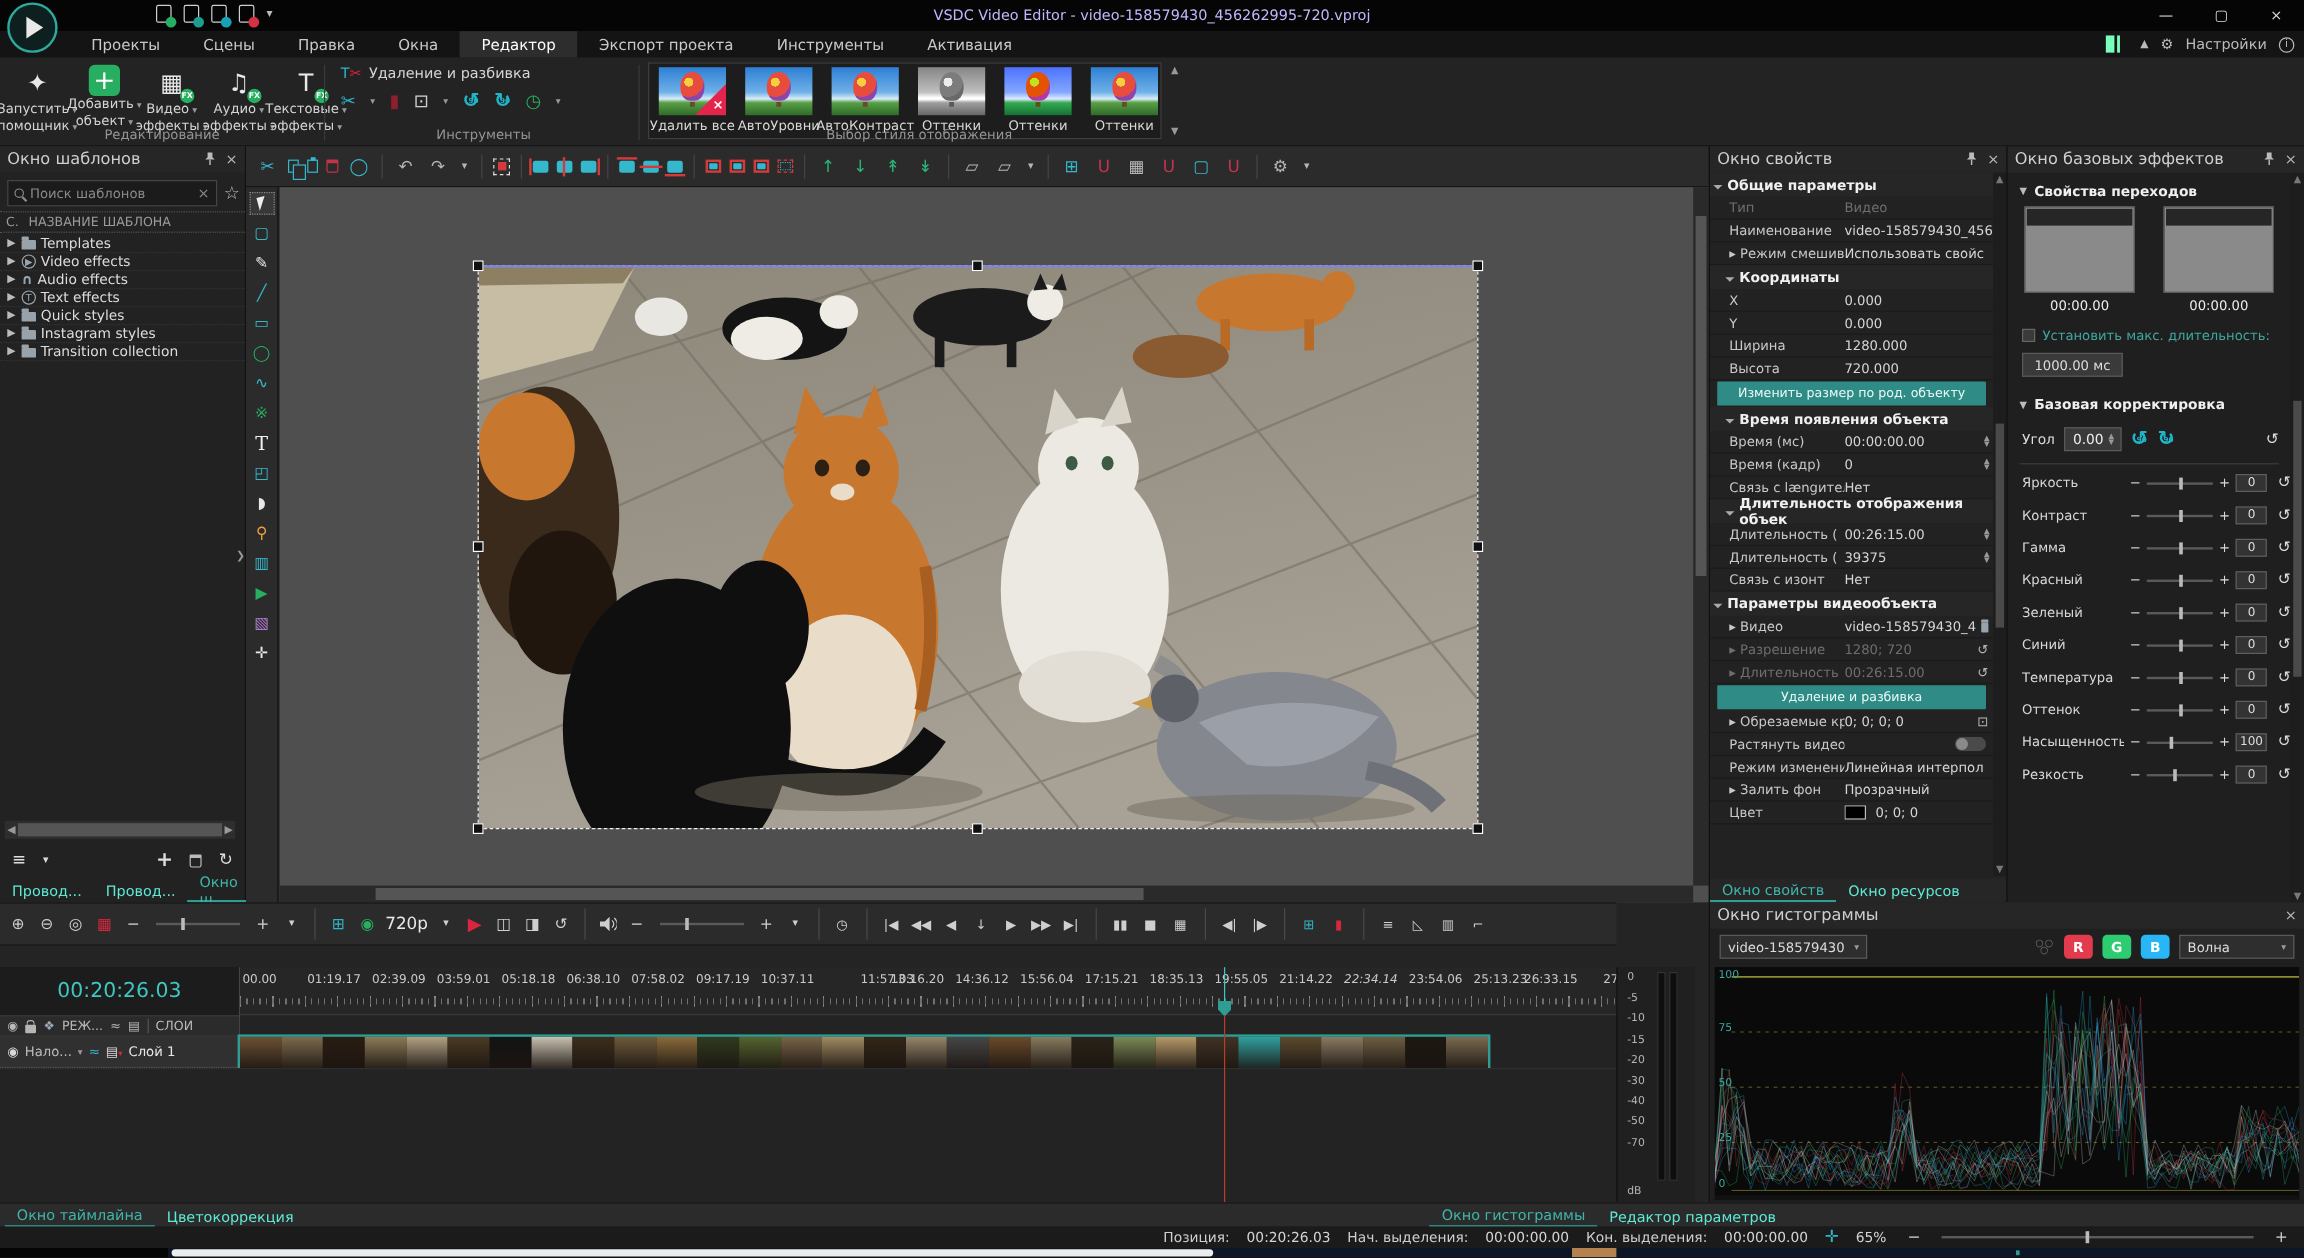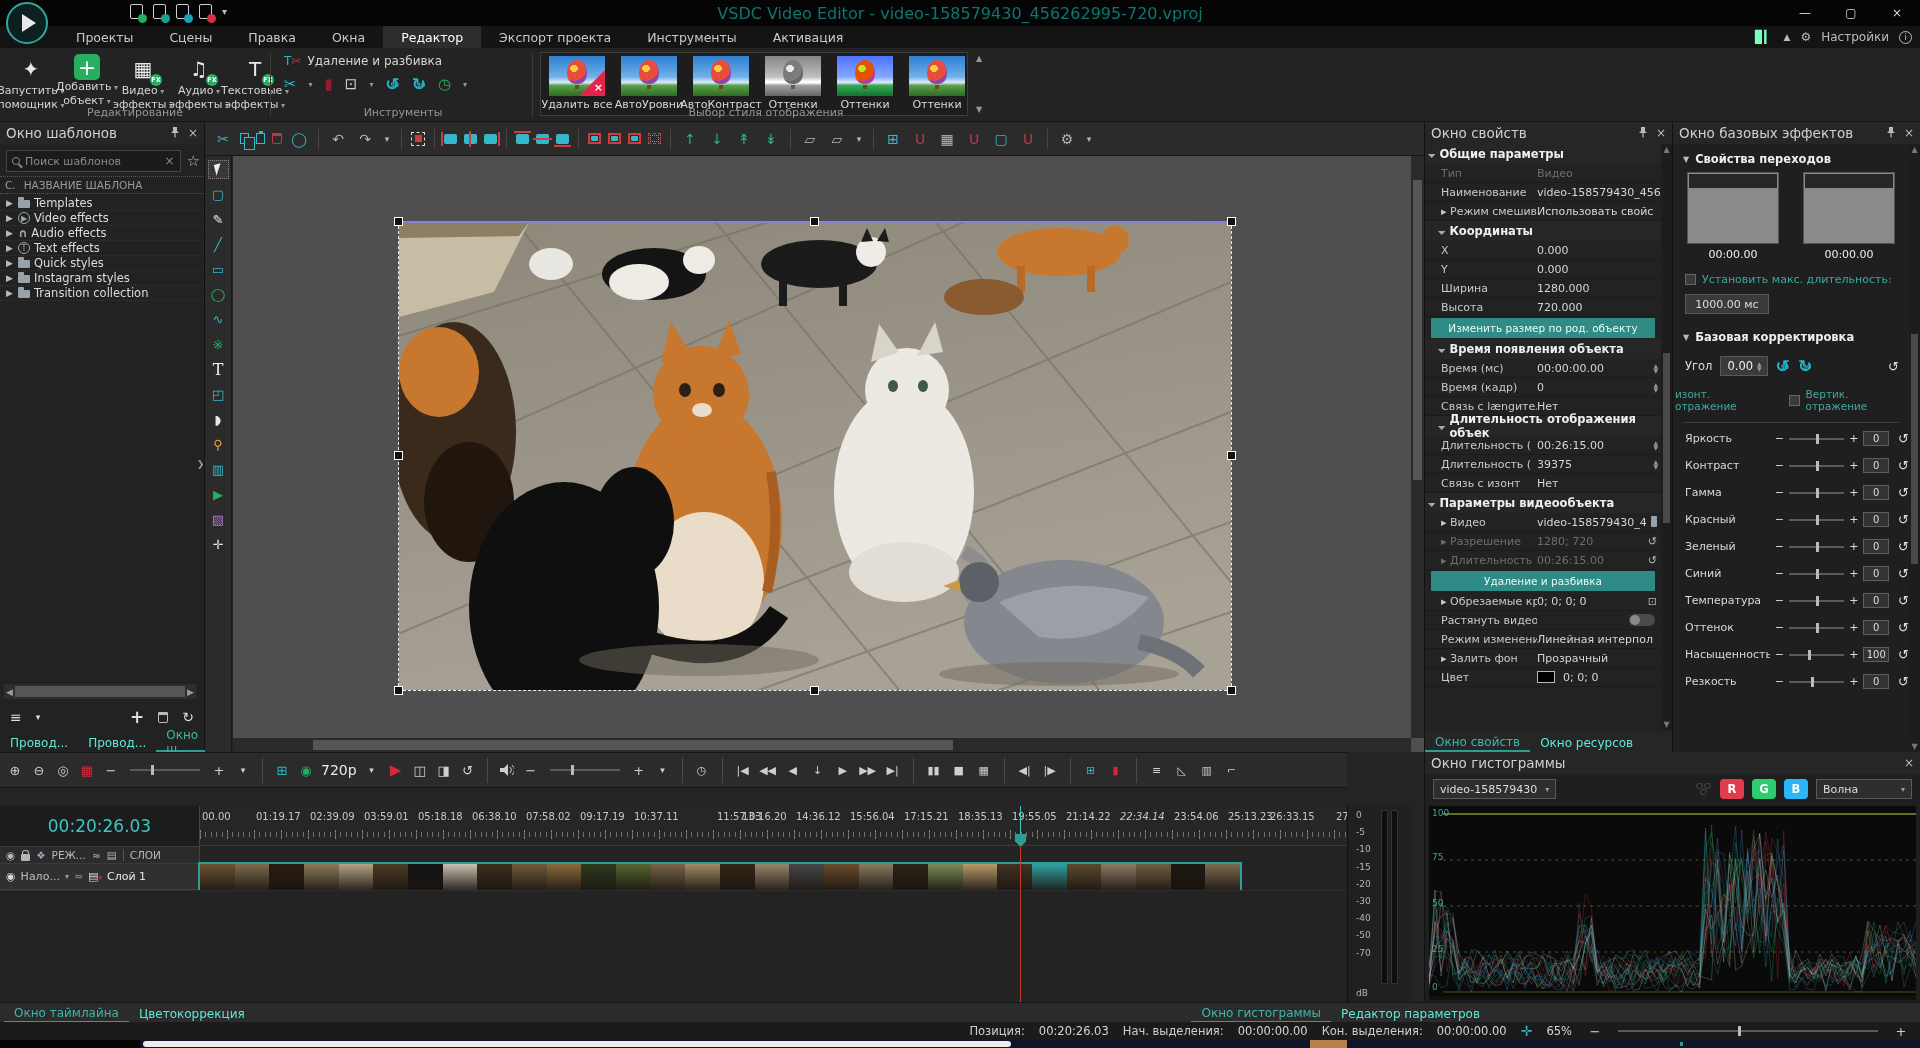--- a/index.html
+++ b/index.html
@@ -8,21 +8,21 @@
 .abs{position:absolute}
 
 .titlebar{position:absolute;left:0;top:0;width:1920px;height:26px;background:#050505}
 .logo{position:absolute;left:6px;top:2px;width:42px;height:42px;border-radius:50%;background:#0d1f1e;border:2px solid #2ea99d;z-index:20;display:flex;align-items:center;justify-content:center}
 .logo .tri{width:0;height:0;border-left:14px solid #e8e8e8;border-top:9px solid transparent;border-bottom:9px solid transparent;margin-left:4px}
 .qat{position:absolute;left:130px;top:4px;display:flex;gap:10px;align-items:center}
 .qdoc{width:13px;height:15px;border:1.5px solid #cfcfcf;border-radius:2px;position:relative}
 .qdoc i{position:absolute;right:-5px;bottom:-5px;width:9px;height:9px;border-radius:50%;font-style:normal}
 .qdoc.b-green i{background:#27ae60}.qdoc.b-green2 i{background:#1f9e8e}.qdoc.b-teal i{background:#17a2b8}.qdoc.b-red i{background:#d63044}
 .qat .caret{color:#9ad;font-size:10px;color:#bbb}
-.wtitle{position:absolute;left:0;right:0;top:0;height:26px;display:flex;align-items:center;justify-content:center;color:#0f766e;font-size:16px}
+.wtitle{position:absolute;left:0;right:0;top:0;height:26px;display:flex;align-items:center;justify-content:center;color:#c4b5fd;font-size:12px}
 .winbtns{position:absolute;right:0;top:0;display:flex}
 .winbtn{width:46px;height:26px;display:flex;align-items:center;justify-content:center;color:#ddd;font-size:12px}
 
 .menubar{position:absolute;left:0;top:26px;width:1920px;height:22px;background:#141414;display:flex;align-items:stretch}
 .menu-items{display:flex;margin-left:58px}
 .menu-item{padding:0 18px;display:flex;align-items:center;color:#c9c9c9;font-size:12.5px}
 .menu-item.active{background:#2d2d2d;color:#fff}
 .menu-right{position:absolute;right:8px;top:0;height:22px;display:flex;align-items:center;gap:10px;color:#bbb}
 .info-circ{width:13px;height:13px;border:1.3px solid #bbb;border-radius:50%;font-size:9px;display:flex;align-items:center;justify-content:center}
 
@@ -868,25 +868,20 @@
           <span>0.00</span>
           <span class="spin">
               <span>▲</span>
               <span>▼</span>
             </span>
         </span>
         <span class="rot90">↺<b>90</b></span>
         <span class="rot90">↻<b>90</b></span>
         <span style="flex:1"></span>
         <span class="rst">↺</span>
-      </div>
-      <div class="fliprow">
-        <span>изонт. отражение</span>
-        <span class="chk" style="margin-left:12px"></span>
-        <span>Вертик. отражение</span>
       </div>
       <div class="fxdiv"></div>
       <div id="fx-sliders">
           <div class="sldrow">
             <span class="sl-lab">Яркость</span>
             <span>−</span>
             <span class="sld-track">
               <i style="left: calc(50% - 1px);"></i>
             </span>
             <span>+</span>

